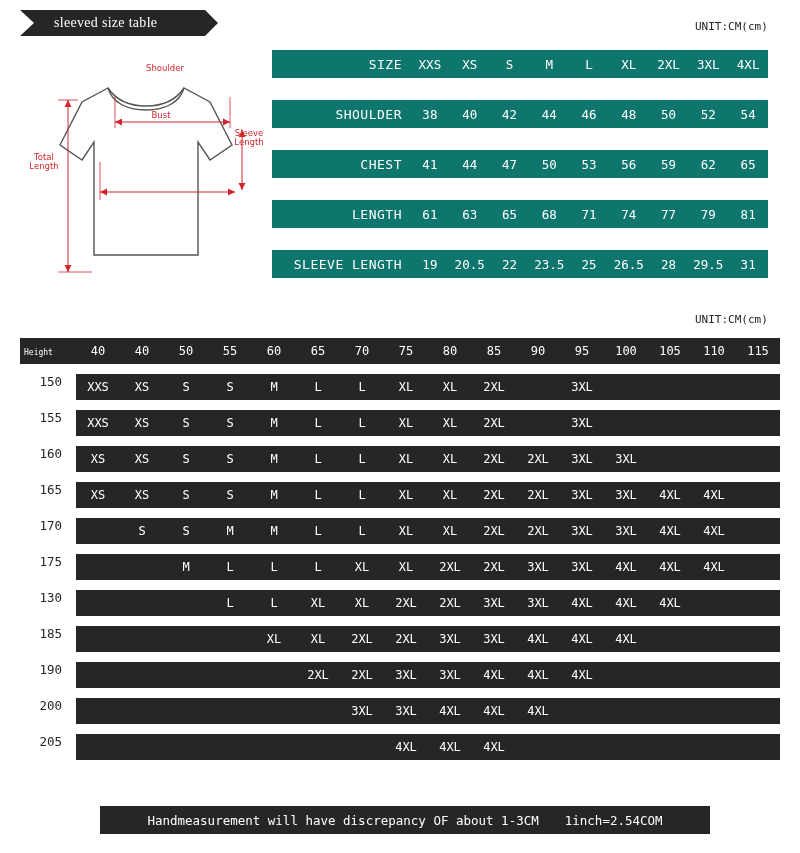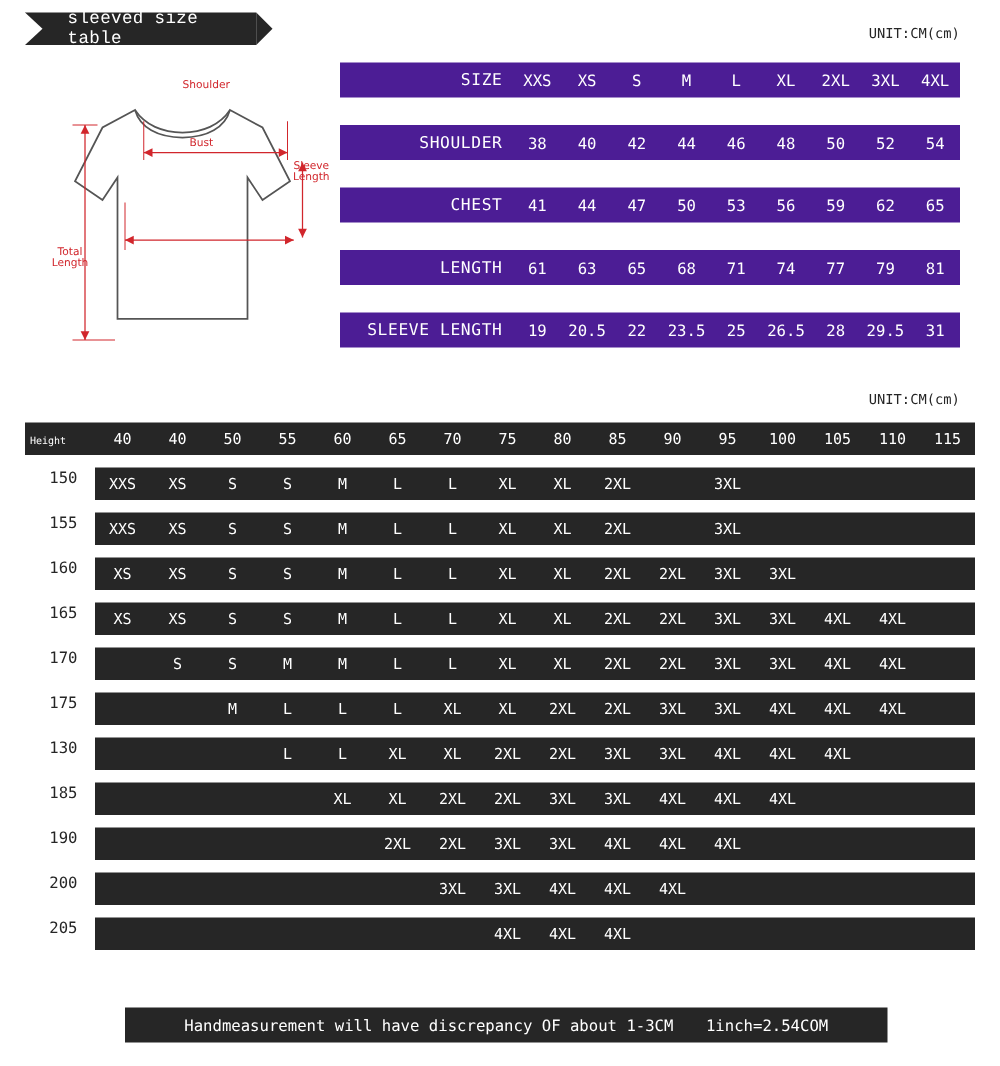--- a/index.html
+++ b/index.html
@@ -19,21 +19,21 @@
   .banner {
     position: absolute;
     height: 26px;
     background: #262626;
     color: #ffffff;
     display: flex;
     align-items: center;
     padding-left: 34px;
     font-size: 14px;
     letter-spacing: .3px;
-    font-family: Liberation Mono, monospace;
+    font-family: Liberation Serif, serif;
   }
   .banner::after {
     content: "";
     position: absolute;
     right: -13px; top: 0;
     width: 0; height: 0;
     border-left: 13px solid #262626;
     border-top: 13px solid transparent;
     border-bottom: 13px solid transparent;
   }
@@ -54,21 +54,21 @@
   }
 
   
   .sizetable {
     position: absolute;
     left: 272px; top: 50px;
     width: 496px;
   }
   .strow {
     height: 28px;
-    background: #4c1d95;
+    background: #0f766e;
     margin-bottom: 22px;
     display: flex;
     align-items: center;
     color: #ffffff;
     font-size: 13px;
   }
   .strow .lab {
     width: 138px;
     text-align: right;
     padding-right: 8px;
@@ -210,21 +210,21 @@
 
       <line x1="48" y1="50" x2="48" y2="222" stroke="#d1262c" stroke-width="1"></line>
       <path d="M48 50 l-3.5 7 h7 z" fill="#d1262c"></path>
       <path d="M48 222 l-3.5 -7 h7 z" fill="#d1262c"></path>
       <line x1="38" y1="50" x2="58" y2="50" stroke="#d1262c" stroke-width="0.8"></line>
       <line x1="38" y1="222" x2="72" y2="222" stroke="#d1262c" stroke-width="0.8"></line>
     </svg>
     <div class="dimlabel" style="left:110px; top:14px; width:70px;">Shoulder</div>
     <div class="dimlabel" style="left:116px; top:61px; width:50px;">Bust</div>
     <div class="dimlabel" style="left:208px; top:79px; width:42px;">Sleeve<br>Length</div>
-    <div class="dimlabel" style="left:16px; top:103px; width:40px;margin-top:45px;">Total<br>Length</div>
+    <div class="dimlabel" style="left:4px; top:103px; width:40px;">Total<br>Length</div>
   </div>
 
   <div class="sizetable">
     <div class="strow">
       <div class="lab">SIZE</div>
       <div class="cells">
         <span>XXS</span>
         <span>XS</span>
         <span>S</span>
         <span>M</span>

